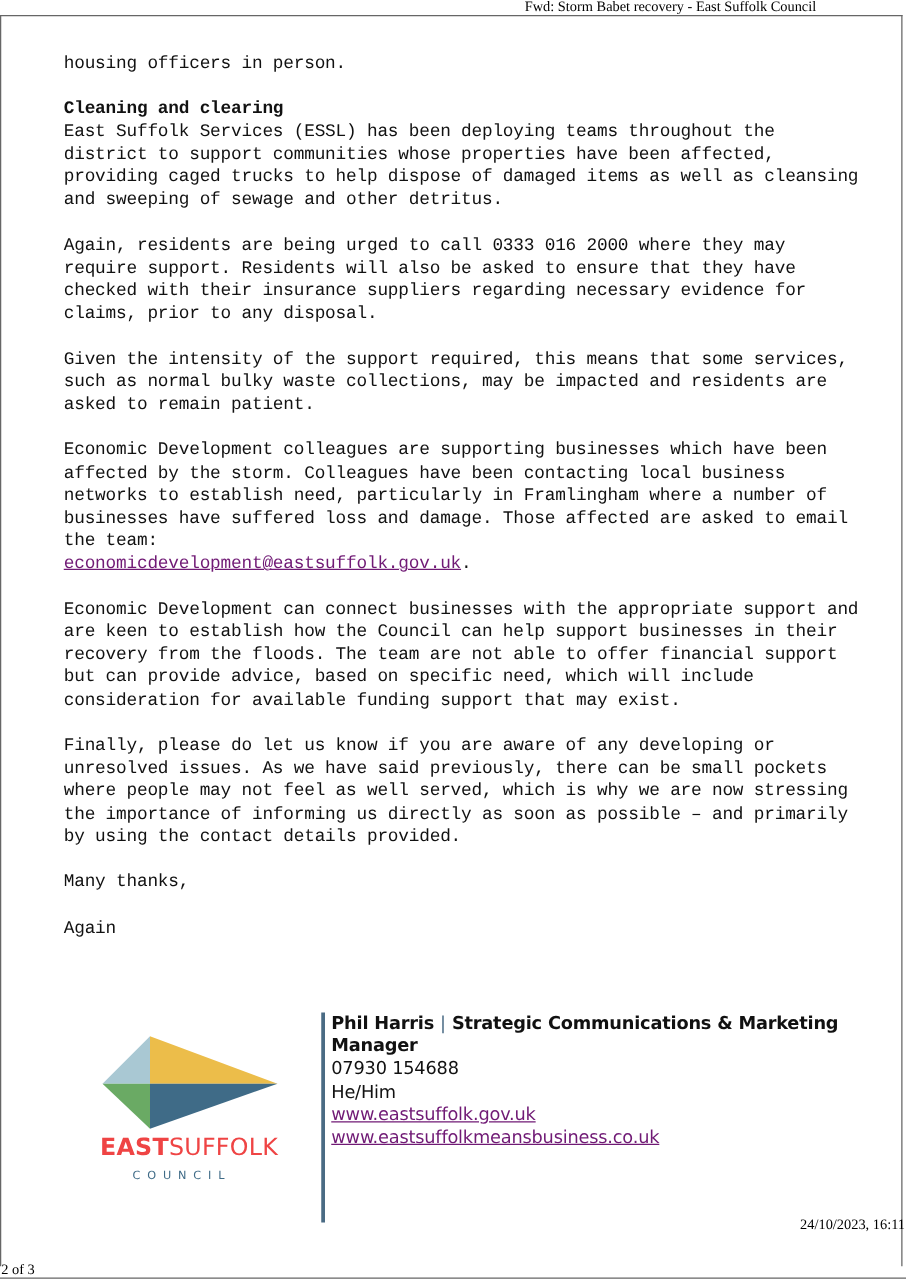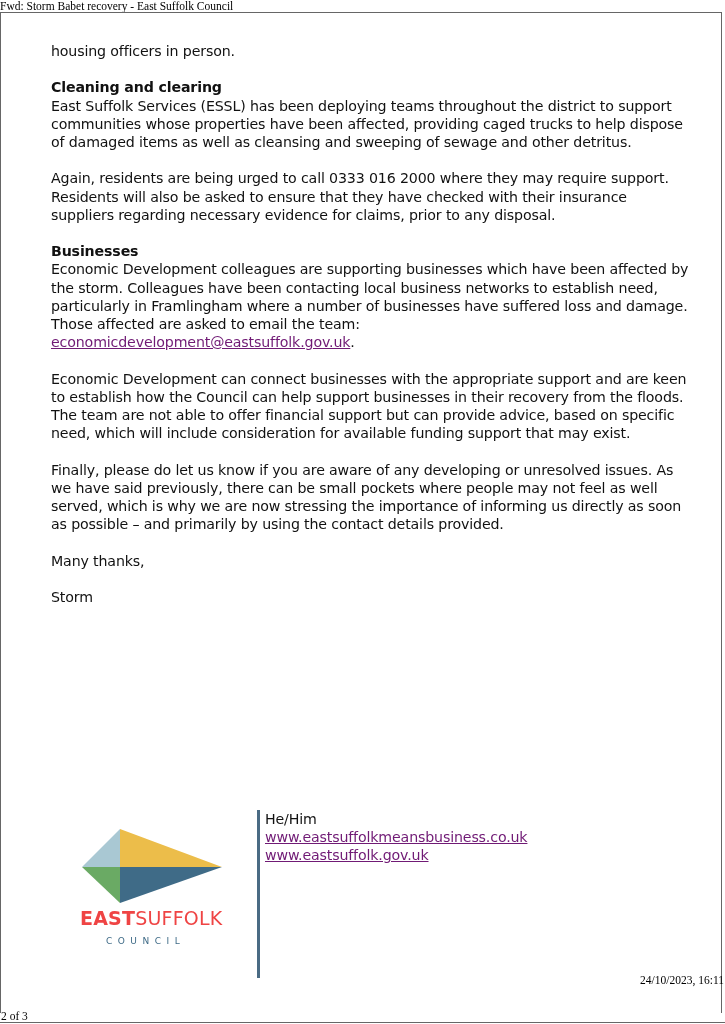--- a/index.html
+++ b/index.html
@@ -1,24 +1,24 @@
 <!DOCTYPE html>
 <html><head>
 <meta charset="utf-8">
 <style>
   html, body { margin:0; padding:0; background:#ffffff; }
   body { width:725px; height:1024px; position:relative; overflow:hidden; font-family:"DejaVu Sans", sans-serif; color:#111; }
-  .print-header { position:absolute; top:0; left:0; width:653px; text-align:left; font-family:"Liberation Serif", serif; font-size:11.5px; line-height:12px; color:#000; }
+  .print-header { position:absolute; top:0; left:0; width:653px; text-align:right; font-family:"Liberation Serif", serif; font-size:11.5px; line-height:12px; color:#000; }
   .frame { position:absolute; top:12px; left:0; width:720px; height:1000px; border-top:1px solid #666; border-right:1px solid #666; border-left:1px solid #666; }
   .print-footer-left { position:absolute; left:1px; top:1009px; font-family:"Liberation Serif", serif; font-size:11.5px; line-height:14px; color:#000; }
   .print-footer-right { position:absolute; right:1px; top:973px; font-family:"Liberation Serif", serif; font-size:11.5px; line-height:14px; color:#000; }
   .footer-line { position:absolute; left:0; top:1022px; width:725px; height:1px; background:#666; }
 
   .content { position:absolute; left:51px; top:42px; width:640px; font-size:14.2px; line-height:18.2px; letter-spacing:-0.15px; }
-  .content p { margin:0 0 18.2px 0; }
+  .content p { margin:0 0 18.2px 0;font-family:Liberation Mono, monospace; }
   .content .h { font-weight:bold; display:block; }
   a.link { color:#701a75; text-decoration:underline; }
 
   .signature { position:absolute; left:70px; top:806px; width:610px; height:180px; }
   .sig-logo { position:absolute; left:0; top:18px; width:160px; height:130px; }
   .sig-bar { position:absolute; left:187px; top:4px; width:3px; height:168px; background:#4a6b84; }
   .sig-text { position:absolute; left:195px; top:4px; width:410px; font-size:14.2px; line-height:18.2px; letter-spacing:-0.15px; }
   .sig-name { font-weight:bold; }
   .sig-sep { color:#4a6b84; font-weight:normal; }
   .logo-word { position:absolute; left:10px; top:83px; font-family:"DejaVu Sans", sans-serif; font-size:19px; letter-spacing:0.2px; color:#ef4444; white-space:nowrap; }
@@ -31,45 +31,51 @@
 <div class="print-header">Fwd: Storm Babet recovery - East Suffolk Council</div>
 <div class="frame"></div>
 
 <div class="content">
   <p>housing officers in person.</p>
   <p>
     <span class="h">Cleaning and clearing</span>
     <span>East Suffolk Services (ESSL) has been deploying teams throughout the district to support communities whose properties have been affected, providing caged trucks to help dispose of damaged items as well as cleansing and sweeping of sewage and other detritus.</span>
   </p>
   <p>Again, residents are being urged to call 0333 016 2000 where they may require support. Residents will also be asked to ensure that they have checked with their insurance suppliers regarding necessary evidence for claims, prior to any disposal.</p>
+  <p>Given the intensity of the support required, this means that some services, such as normal bulky waste collections, may be impacted and residents are asked to remain patient.</p>
   <p>
-    <span class="h">Businesses</span>
     <span>Economic Development colleagues are supporting businesses which have been affected by the storm. Colleagues have been contacting local business networks to establish need, particularly in Framlingham where a number of businesses have suffered loss and damage. Those affected are asked to email the team:</span><br>
     <a class="link" href="#">economicdevelopment@eastsuffolk.gov.uk</a><span>.</span>
   </p>
   <p>Economic Development can connect businesses with the appropriate support and are keen to establish how the Council can help support businesses in their recovery from the floods. The team are not able to offer financial support but can provide advice, based on specific need, which will include consideration for available funding support that may exist.</p>
   <p>Finally, please do let us know if you are aware of any developing or unresolved issues. As we have said previously, there can be small pockets where people may not feel as well served, which is why we are now stressing the importance of informing us directly as soon as possible – and primarily by using the contact details provided.</p>
   <p>Many thanks,</p>
-  <p>Storm</p>
+  <p>Again</p>
 </div>
 
 <div class="signature">
   <div class="sig-logo">
     <svg width="160" height="80" viewBox="0 0 160 80">
       <polygon id="q-tl" points="12,43 50,5 50,43" fill="#a9c8d3"></polygon>
       <polygon id="q-tr" points="50,5 152,43 50,43" fill="#ecbd4a"></polygon>
       <polygon id="q-bl" points="12,43 50,43 50,79" fill="#6aaa64"></polygon>
       <polygon id="q-br" points="50,43 152,43 50,79" fill="#3f6b87"></polygon>
     </svg>
     <div class="logo-word"><b>EAST</b><span>SUFFOLK</span></div>
     <div class="logo-sub">COUNCIL</div>
   </div>
   <div class="sig-bar"></div>
   <div class="sig-text">
+    <div class="sig-name">
+      <span>Phil Harris</span>
+      <span class="sig-sep">|</span>
+      <span>Strategic Communications &amp; Marketing Manager</span>
+    </div>
+    <div>07930 154688</div>
     <div>He/Him</div>
+    <div><a class="link" href="#">www.eastsuffolk.gov.uk</a></div>
     <div><a class="link" href="#">www.eastsuffolkmeansbusiness.co.uk</a></div>
-    <div><a class="link" href="#">www.eastsuffolk.gov.uk</a></div>
   </div>
 </div>
 
 <div class="print-footer-left">2 of 3</div>
 <div class="print-footer-right">24/10/2023, 16:11</div>
 <div class="footer-line"></div>
 
 </body></html>

